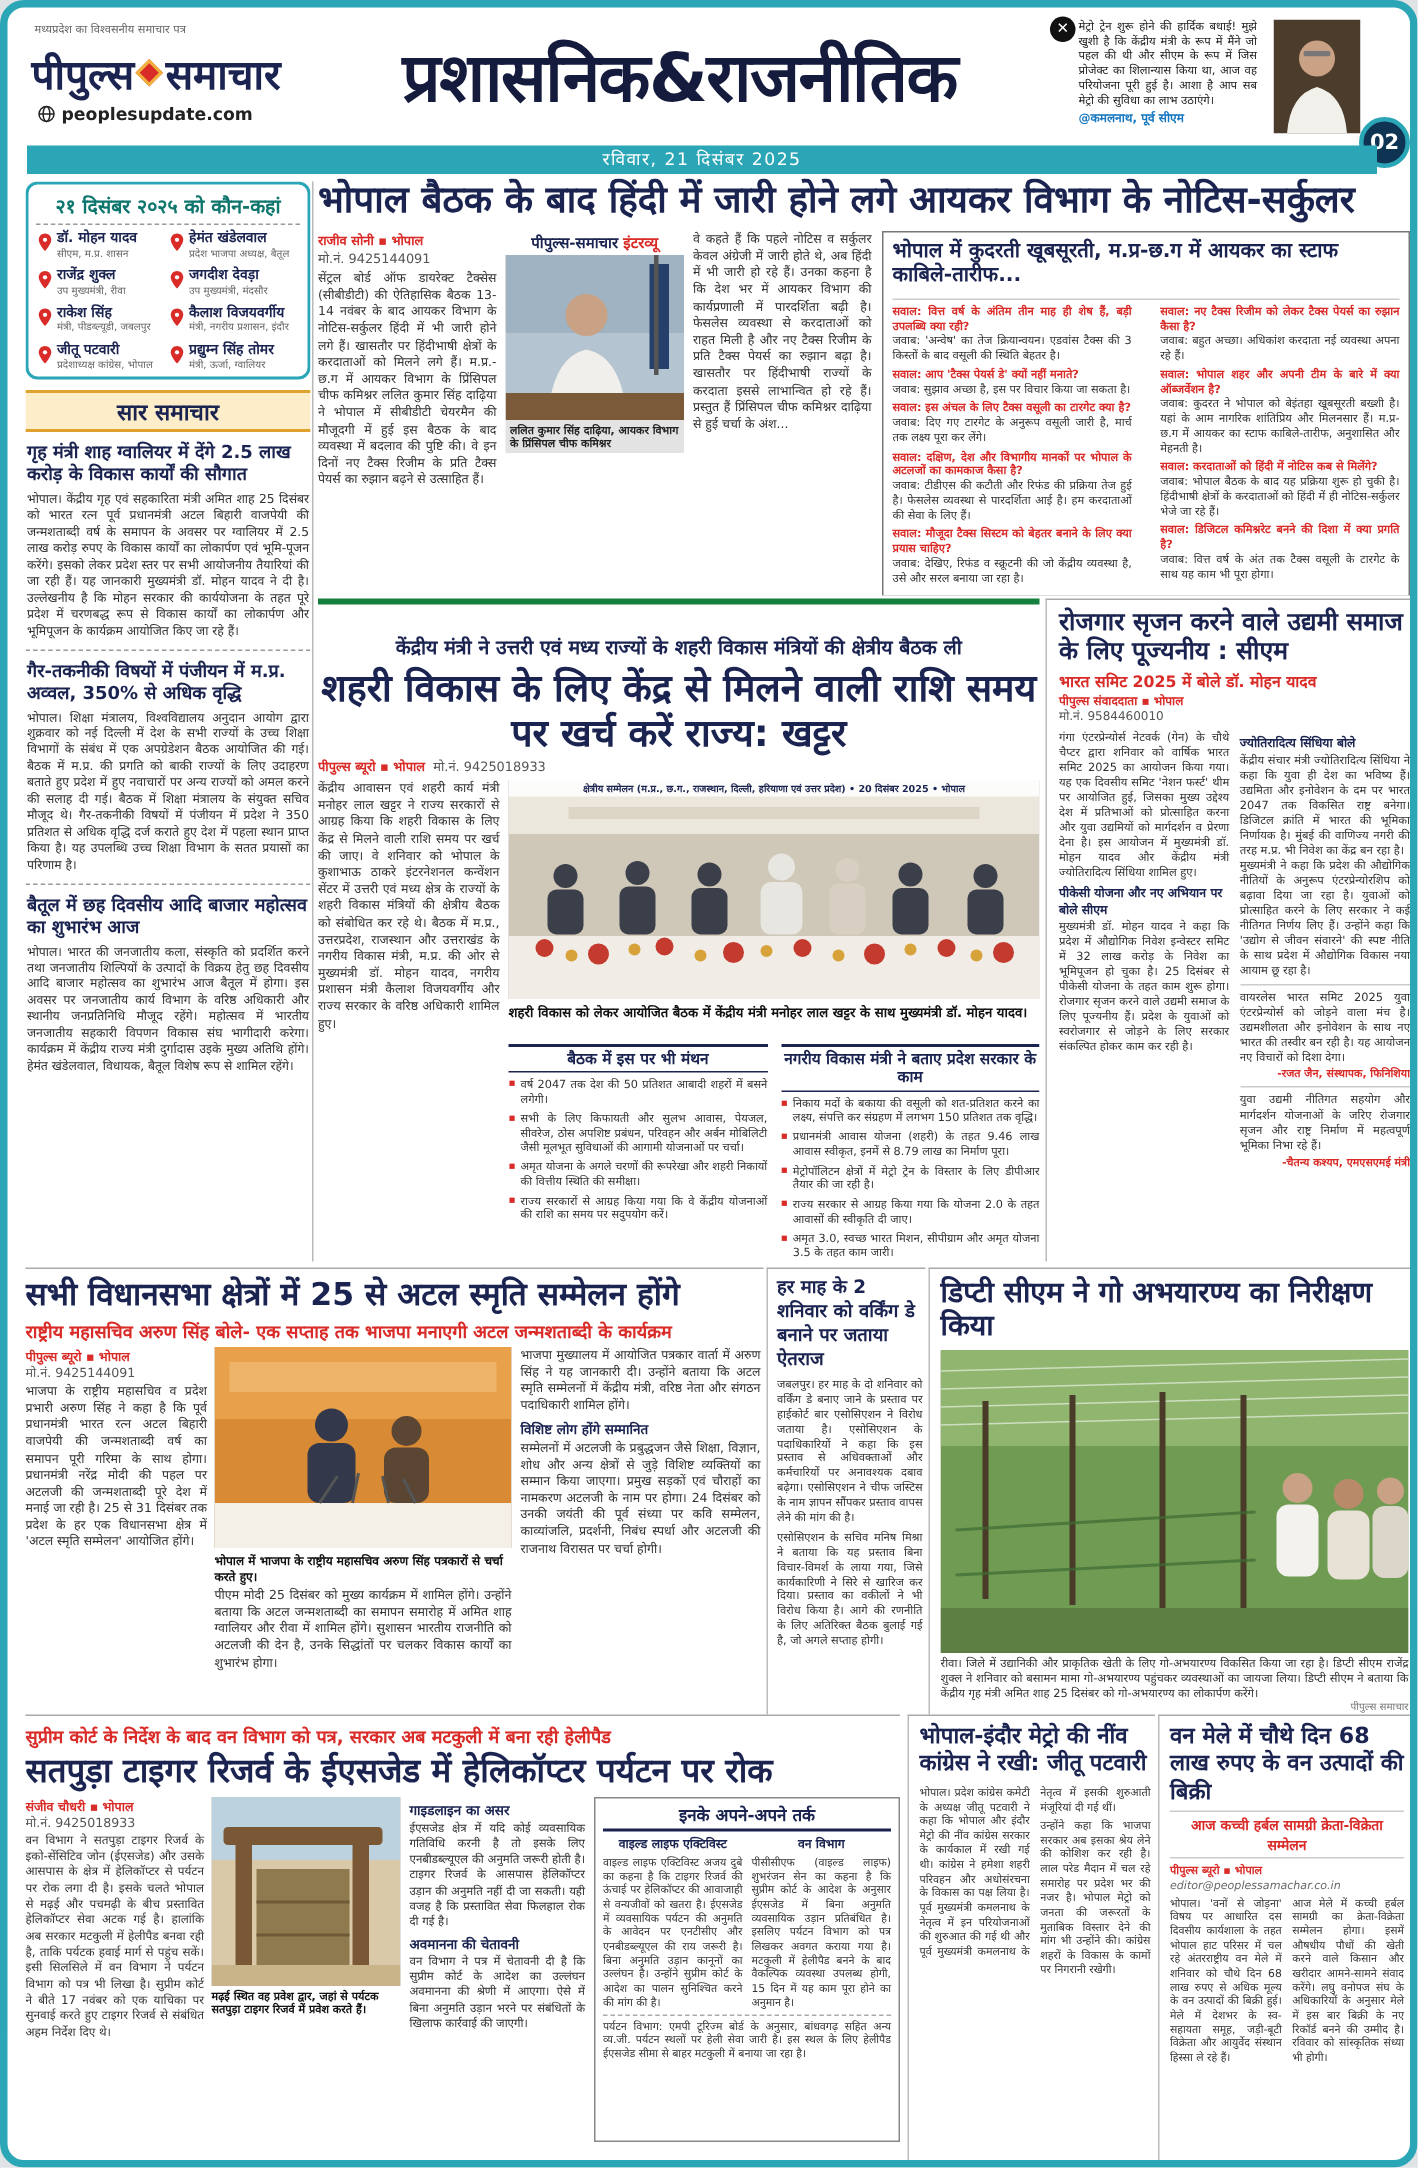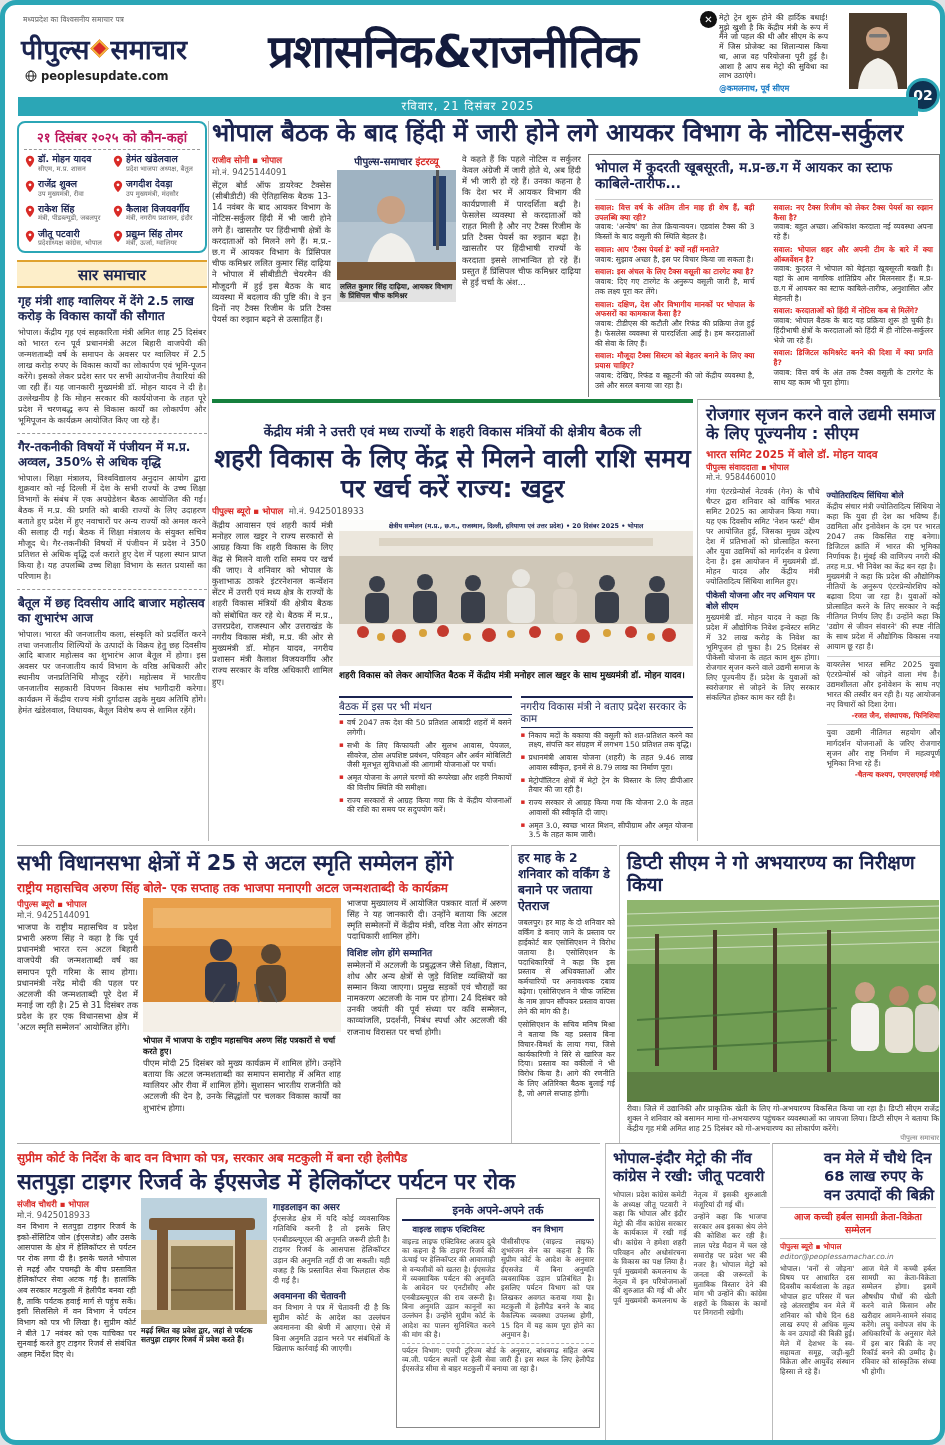--- a/index.html
+++ b/index.html
@@ -16,34 +16,34 @@
   .vline { position:absolute; width:1px; background:#b9b9b9; }
   .photo { position:relative; background:#ccc; overflow:hidden; }
   .photo svg { display:block; width:100%; height:100%; }
 
   
   .tagline { left:18px; top:9px; font-size:7.5px; color:#666; width:180px; }
   .logo-row { left:16px; top:25px; font-size:27px; font-weight:800; color:#1b2450; display:flex; align-items:center; gap:4px; }
   .logo-diamond { width:13px; height:13px; background:#d92b27; transform:rotate(45deg); display:inline-block; border:2px solid #f0b23c; }
   .site-row { left:20px; top:64px; font-size:11.5px; font-weight:bold; color:#222; display:flex; align-items:center; gap:4px; }
   .main-title { left:198px; top:14px; width:500px; text-align:center; font-size:45px; font-weight:800; color:#141b3c; letter-spacing:-1px; }
-  .quote-box { left:700px; top:5px; width:206px; height:85px; display:flex; gap:21px; padding:3px 4px 3px 14px; }
+  .quote-box { left:700px; top:5px; width:206px; height:85px; display:flex; gap:11px; padding:3px 4px 3px 14px; }
   .quote-text { font-size:7.6px; line-height:1.28; color:#222; text-align:justify; }
   .quote-handle { font-size:8px; font-weight:bold; color:#1778c2; margin-top:1px; }
   .x-badge { position:absolute; left:695px; top:6px; width:17px; height:17px; border-radius:50%; background:#111; color:#fff;
              font-size:10px; text-align:center; line-height:17px; font-weight:bold; }
   .page-badge { left:901px; top:73px; width:34px; height:34px; border-radius:50%; background:#0e3353; border:3px solid #2ba6b6;
                 color:#fff; font-weight:bold; font-size:14px; text-align:center; line-height:28px; }
   .date-bar { left:13px; top:92px; width:900px; height:19px; background:#2ba6b6; color:#fff; text-align:center;
               font-size:11.5px; line-height:19px; letter-spacing:1px; }
 
   
   .sidebar { left:12px; top:116px; width:190px; height:722px; overflow:hidden; }
   .who-box { border:2px solid #2ba6b6; border-radius:8px; padding:5px 5px 2px; }
-  .who-title { text-align:center; font-size:13px; font-weight:bold; color:#be185d; padding-bottom:3px; border-bottom:1px dashed #999; }
+  .who-title { text-align:center; font-size:13px; font-weight:bold; color:#0f766e; padding-bottom:3px; border-bottom:1px dashed #999; }
   .who-grid { display:grid; grid-template-columns:1fr 1fr; }
   .who-entry { display:flex; gap:3px; padding:4px 1px 2px; }
   .who-entry .pin { flex:0 0 10px; width:10px; height:13px; margin-top:1px; }
   .who-name { font-size:9.3px; font-weight:bold; color:#1b2450; line-height:1.15; }
   .who-detail { font-size:6.8px; color:#666; line-height:1.2; }
   .saar-band { margin-top:7px; background:#fdeec9; border-top:2px solid #e0a22e; border-bottom:2px solid #e0a22e;
                text-align:center; font-size:15px; font-weight:bold; color:#1b2450; padding:2px 0; }
   .brief { padding:6px 1px 7px; border-bottom:1px dashed #999; }
   .brief:last-child { border-bottom:none; }
   .brief-title { font-size:12px; font-weight:bold; color:#1b2450; line-height:1.25; margin-bottom:3px; }
@@ -73,21 +73,21 @@
   .k-headline { text-align:center; font-size:25px; margin:4px 0 2px; }
   .k-byline { font-size:8.6px; margin:2px 0 3px; }
   .k-content { position:relative; height:340px; }
   .k-col1 { position:absolute; left:0; top:0; width:121px; height:100%; }
   .k-photo { position:absolute; left:127px; top:0; width:354px; height:146px; }
   .photo-banner { position:absolute; left:0; top:0; width:100%; background:rgba(255,255,255,.85); font-size:6.4px;
                   text-align:center; color:#1b2450; padding:1px 0; font-weight:bold; }
   .k-caption { position:absolute; left:127px; top:149px; width:354px; font-size:8.8px; }
   .k-boxes { position:absolute; left:127px; top:176px; width:354px; display:flex; gap:9px; }
   .k-box { flex:1; }
-  .k-box-title { font-size:10.3px; font-weight:normal; color:#1b2450; border-top:2px solid #1b2450;
+  .k-box-title { text-align:center; font-size:10.3px; font-weight:bold; color:#1b2450; border-top:2px solid #1b2450;
                  border-bottom:1px solid #1b2450; padding:2px 0; margin-bottom:3px; line-height:1.2; }
   .k-box li { list-style:none; font-size:7.5px; color:#333; line-height:1.3; text-align:justify; margin-bottom:3px; padding-left:8px; position:relative; }
   .k-box li::before { content:"▪"; color:#d92b27; position:absolute; left:0; top:0; font-size:7px; }
 
   
   .rojgar { left:692px; top:394px; width:243px; height:442px; border-top:1px solid #aaa; border-left:1px solid #bbb;
             padding:5px 0 0 8px; overflow:hidden; }
   .r-headline { font-size:16.5px; }
   .r-subhead { font-size:10.5px; font-weight:bold; color:#d92b27; margin:3px 0 2px; }
   .r-byline { font-size:8px; line-height:1.3; margin-bottom:3px; }
@@ -141,21 +141,21 @@
   .h-note { font-size:7.2px; color:#333; line-height:1.3; text-align:justify; margin-top:3px; border-top:1px dashed #aaa; padding-top:2px; }
 
   .metro { left:600px; top:1138px; width:165px; height:297px; border-top:1px solid #aaa; border-left:1px solid #bbb;
            padding:5px 3px 0 7px; overflow:hidden; }
   .m-headline { font-size:14.8px; line-height:1.25; }
   .m-body { column-count:2; column-gap:7px; margin-top:4px; }
   .m-body p { font-size:7.3px; color:#333; line-height:1.32; text-align:justify; margin-bottom:3px; }
 
   .vanmela { left:767px; top:1138px; width:168px; height:297px; border-top:1px solid #aaa; border-left:1px solid #bbb;
              padding:5px 4px 0 7px; overflow:hidden; }
-  .v-headline { font-size:14.8px; line-height:1.25;margin-left:44px; }
+  .v-headline { font-size:14.8px; line-height:1.25; }
   .v-subhead { text-align:center; font-size:9.3px; font-weight:bold; color:#d92b27; border-top:1px solid #ccc;
                border-bottom:1px solid #ccc; padding:2px 0; margin:3px 0; }
   .v-byline { font-size:7.4px; line-height:1.3; margin-bottom:2px; }
   .v-email { font-style:italic; color:#666; }
   .v-body { column-count:2; column-gap:7px; }
   .v-body p { font-size:7.2px; color:#333; line-height:1.3; text-align:justify; margin-bottom:3px; }
 </style>
 </head>
 <body>
 
@@ -334,21 +334,21 @@
         </div>
       </div>
 
       <div class="qa-box">
         <div class="qa-title">भोपाल में कुदरती खूबसूरती, म.प्र-छ.ग में आयकर का स्टाफ काबिले-तारीफ...</div>
         <div class="qa-cols">
           <div class="qa-col">
             <p class="qa-item"><span class="q">सवाल: वित्त वर्ष के अंतिम तीन माह ही शेष हैं, बड़ी उपलब्धि क्या रही?</span><span class="a">जवाब: 'अन्वेष' का तेज क्रियान्वयन। एडवांस टैक्स की 3 किस्तों के बाद वसूली की स्थिति बेहतर है।</span></p>
             <p class="qa-item"><span class="q">सवाल: आप 'टैक्स पेयर्स डे' क्यों नहीं मनाते?</span><span class="a">जवाब: सुझाव अच्छा है, इस पर विचार किया जा सकता है।</span></p>
             <p class="qa-item"><span class="q">सवाल: इस अंचल के लिए टैक्स वसूली का टारगेट क्या है?</span><span class="a">जवाब: दिए गए टारगेट के अनुरूप वसूली जारी है, मार्च तक लक्ष्य पूरा कर लेंगे।</span></p>
-            <p class="qa-item"><span class="q">सवाल: दक्षिण, देश और विभागीय मानकों पर भोपाल के अफसरों का कामकाज कैसा है?</span><span class="a">जवाब: टीडीएस की कटौती और रिफंड की प्रक्रिया तेज हुई है। फेसलेस व्यवस्था से पारदर्शिता आई है। हम करदाताओं की सेवा के लिए हैं।</span></p>
+            <p class="qa-item"><span class="q">सवाल: दक्षिण, देश और विभागीय मानकों पर भोपाल के अटलजों का कामकाज कैसा है?</span><span class="a">जवाब: टीडीएस की कटौती और रिफंड की प्रक्रिया तेज हुई है। फेसलेस व्यवस्था से पारदर्शिता आई है। हम करदाताओं की सेवा के लिए हैं।</span></p>
             <p class="qa-item"><span class="q">सवाल: मौजूदा टैक्स सिस्टम को बेहतर बनाने के लिए क्या प्रयास चाहिए?</span><span class="a">जवाब: देखिए, रिफंड व स्क्रूटनी की जो केंद्रीय व्यवस्था है, उसे और सरल बनाया जा रहा है।</span></p>
           </div>
           <div class="qa-col">
             <p class="qa-item"><span class="q">सवाल: नए टैक्स रिजीम को लेकर टैक्स पेयर्स का रुझान कैसा है?</span><span class="a">जवाब: बहुत अच्छा। अधिकांश करदाता नई व्यवस्था अपना रहे हैं।</span></p>
             <p class="qa-item"><span class="q">सवाल: भोपाल शहर और अपनी टीम के बारे में क्या ऑब्जर्वेशन है?</span><span class="a">जवाब: कुदरत ने भोपाल को बेइंतहा खूबसूरती बख्शी है। यहां के आम नागरिक शांतिप्रिय और मिलनसार हैं। म.प्र-छ.ग में आयकर का स्टाफ काबिले-तारीफ, अनुशासित और मेहनती है।</span></p>
             <p class="qa-item"><span class="q">सवाल: करदाताओं को हिंदी में नोटिस कब से मिलेंगे?</span><span class="a">जवाब: भोपाल बैठक के बाद यह प्रक्रिया शुरू हो चुकी है। हिंदीभाषी क्षेत्रों के करदाताओं को हिंदी में ही नोटिस-सर्कुलर भेजे जा रहे हैं।</span></p>
             <p class="qa-item"><span class="q">सवाल: डिजिटल कमिश्नरेट बनने की दिशा में क्या प्रगति है?</span><span class="a">जवाब: वित्त वर्ष के अंत तक टैक्स वसूली के टारगेट के साथ यह काम भी पूरा होगा।</span></p>
           </div>
         </div>
       </div>

